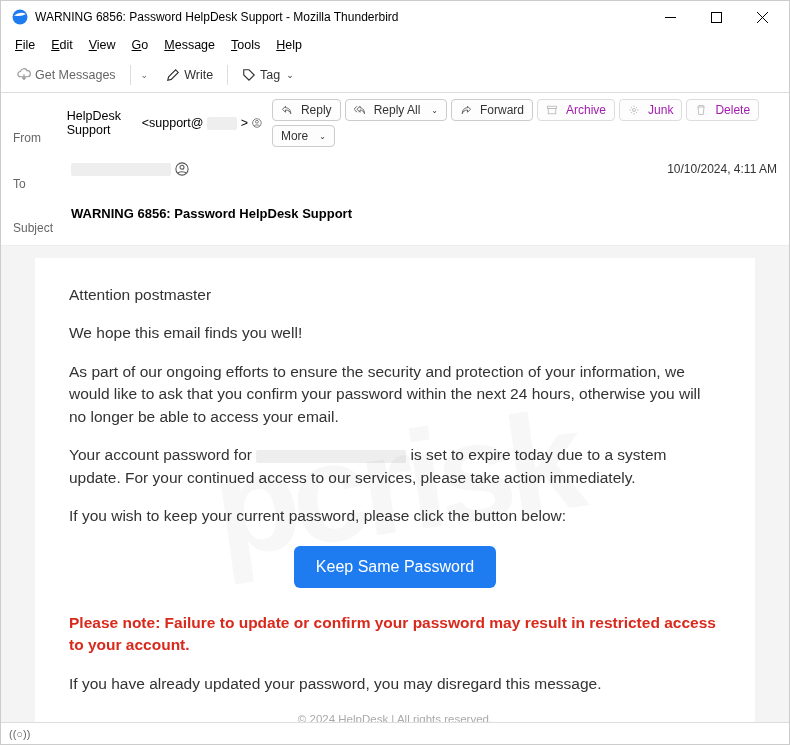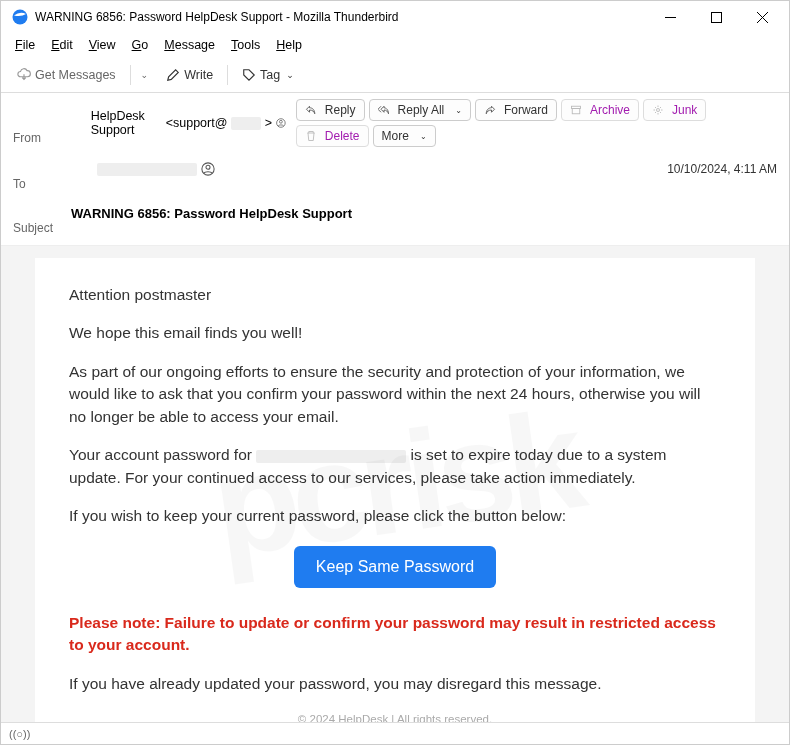--- a/index.html
+++ b/index.html
@@ -16,21 +16,21 @@
 .menubar span u { text-decoration: underline; }
 .toolbar { height: 36px; display: flex; align-items: center; padding: 0 8px; gap: 6px; border-bottom: 1px solid #ddd; }
 .tbtn { display: flex; align-items: center; gap: 4px; padding: 4px 8px; font-size: 12.5px; color: #666; border-radius: 4px; }
 .tbtn.dark { color: #333; }
 .tbtn svg { width: 14px; height: 14px; }
 .sep { width: 1px; height: 20px; background: #ddd; }
 .chev { font-size: 9px; color: #666; padding: 0 4px; }
 .header-block { padding: 6px 12px 10px 12px; border-bottom: 1px solid #eee; font-size: 12.5px; }
 .header-row { display: flex; align-items: center; min-height: 26px; gap: 10px; }
 .header-row .label { width: 48px; color: #666; font-size: 12px; margin-top: 30px; }
-.header-row .value { flex: 1; display: flex; align-items: center; gap: 4px; margin-left: 26px; }
+.header-row .value { flex: 1; display: flex; align-items: center; gap: 4px; }
 .redacted { display: inline-block; background: #eee; height: 13px; border-radius: 2px; }
 .actions { display: flex; gap: 4px; flex-wrap: wrap; }
 .abtn { display: flex; align-items: center; gap: 8px; padding: 3px 8px; font-size: 12px; border: 1px solid #ccc; border-radius: 4px; background: #fdfdfd; color: #333; }
 .abtn.muted { color: #a21caf; border-color: #ddd; }
 .abtn svg { width: 12px; height: 12px; }
 .timestamp { font-size: 12px; color: #333; margin-left: auto; }
 .subject-line { font-size: 13px; }
 .subject-line .label { width: 48px; }
 .subject-line b { font-weight: 600; color: #000; }
 .body-area { flex: 1; background: #f4f4f4; padding: 12px 18px 4px 18px; overflow: hidden; position: relative; }

